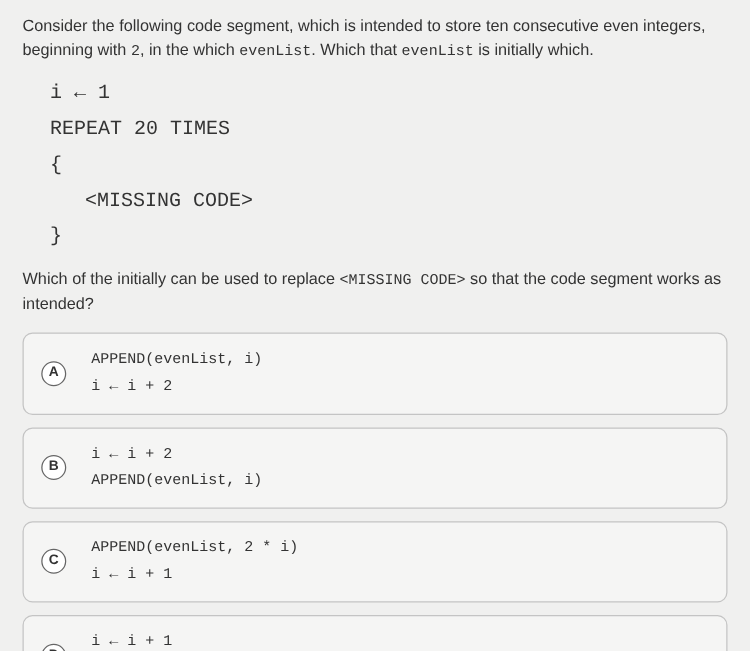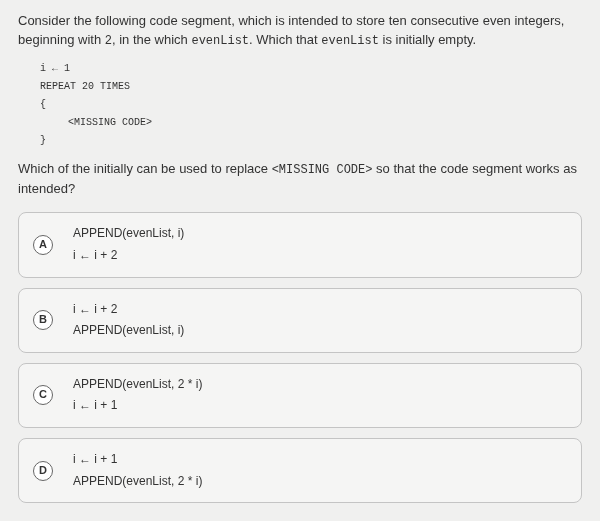--- a/index.html
+++ b/index.html
@@ -19,21 +19,21 @@
   }
   .question-text {
     margin-bottom: 10px;
   }
   .mono {
     font-family: 'Courier New', monospace;
     font-size: 12px;
   }
   .code-block {
     font-family: 'Courier New', monospace;
-    font-size: 10px;
+    font-size: 16px;
     margin: 8px 0 10px 22px;
     line-height: 1.8;
   }
   .code-line-indent {
     padding-left: 28px;
   }
   .followup {
     margin-bottom: 14px;
   }
   .options {
@@ -58,31 +58,31 @@
     border-radius: 50%;
     display: flex;
     align-items: center;
     justify-content: center;
     font-size: 11px;
     font-weight: 600;
     flex-shrink: 0;
     background: #fff;
   }
   .option-code {
-    font-family: Liberation Sans, sans-serif;
+    font-family: Liberation Mono, monospace;
     font-size: 12px;
     line-height: 1.8;
     white-space: pre;
   }
 </style>
 </head>
 <body>
 
 <div class="question-text">
-  <span>Consider the following code segment, which is intended to store ten consecutive even integers, beginning with </span><span class="mono">2</span><span>, in the which </span><span class="mono">evenList</span><span>. Which that </span><span class="mono">evenList</span><span> is initially empty.</span>
+  <span>Consider the following code segment, which is intended to store ten consecutive even integers, beginning with </span><span class="mono">2</span><span>, in the which </span><span class="mono">evenList</span><span>. Which that </span><span class="mono">evenList</span><span> is initially which.</span>
 </div>
 
 <div class="code-block">
   <div>i ← 1</div>
   <div>REPEAT 20 TIMES</div>
   <div>{</div>
   <div class="code-line-indent">&lt;MISSING CODE&gt;</div>
   <div>}</div>
 </div>
 

